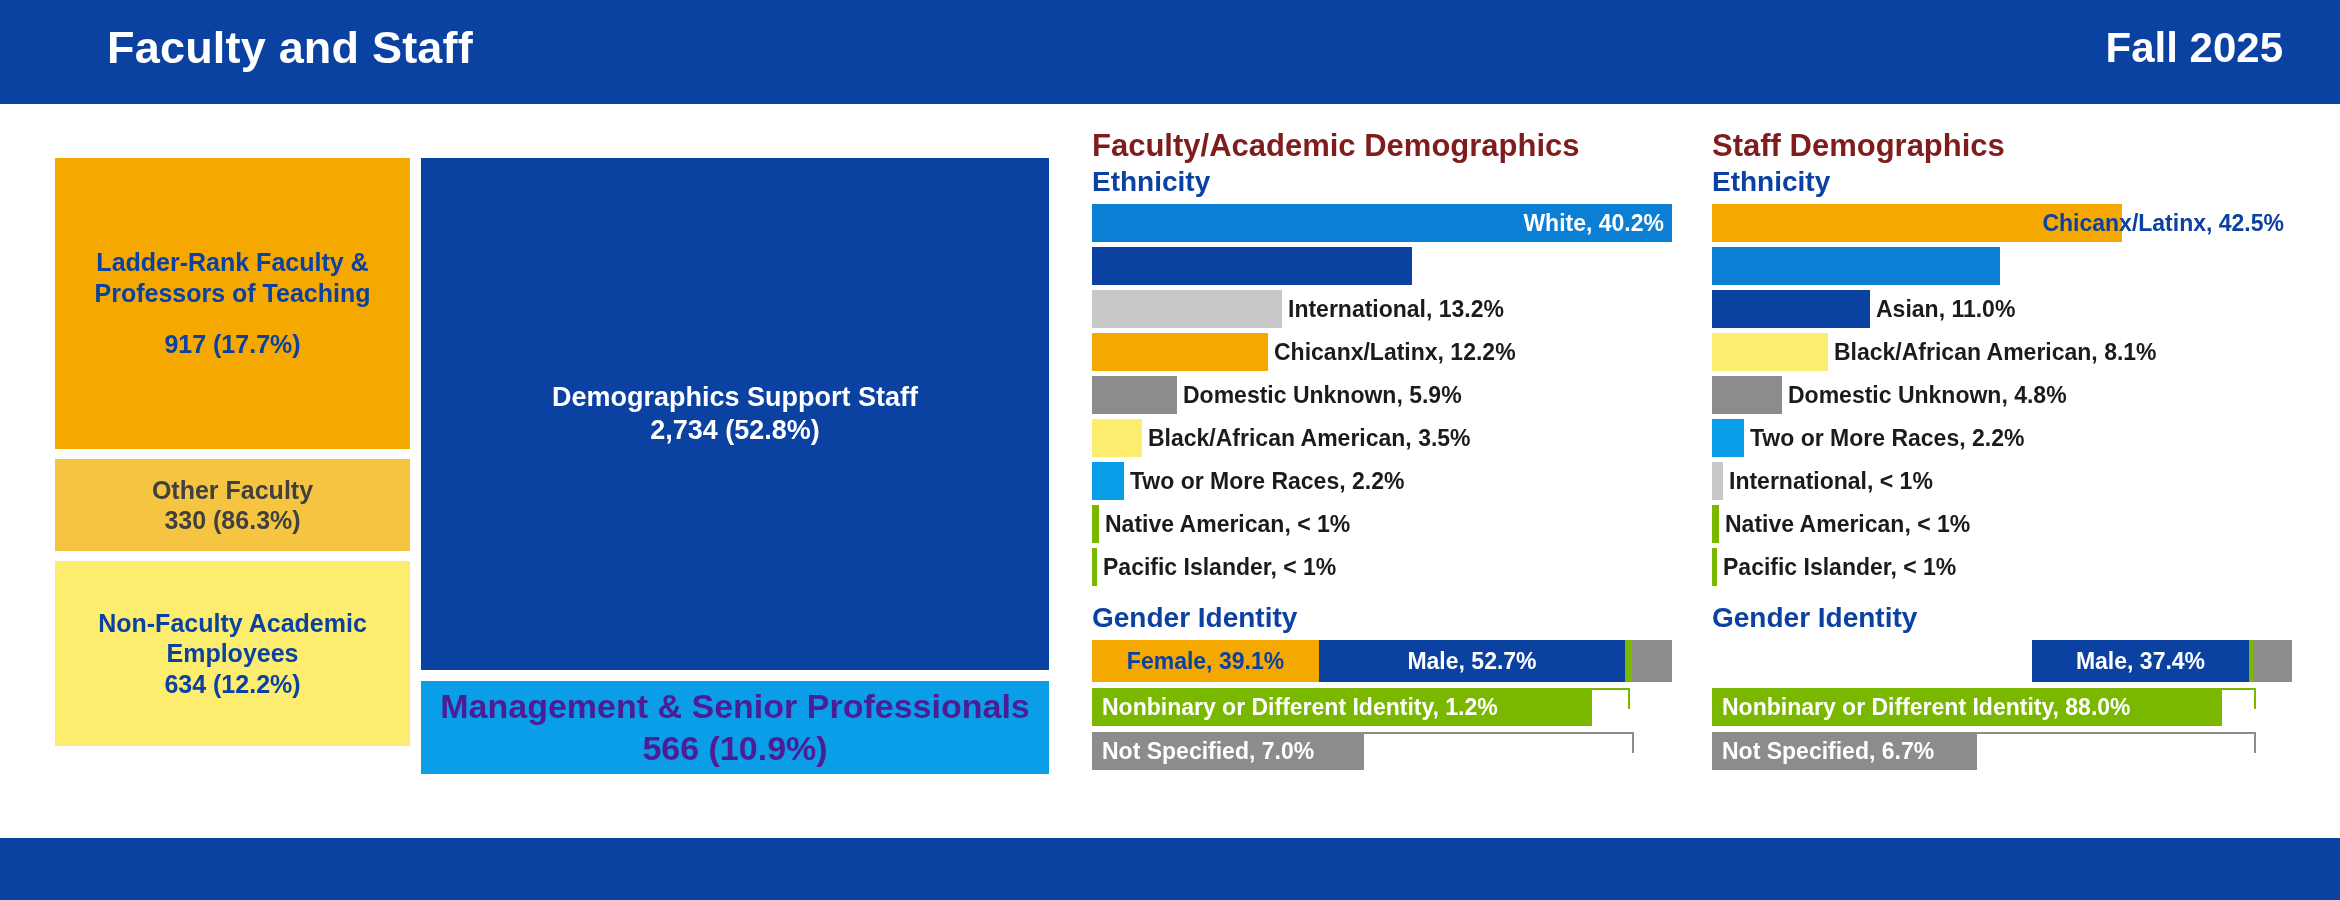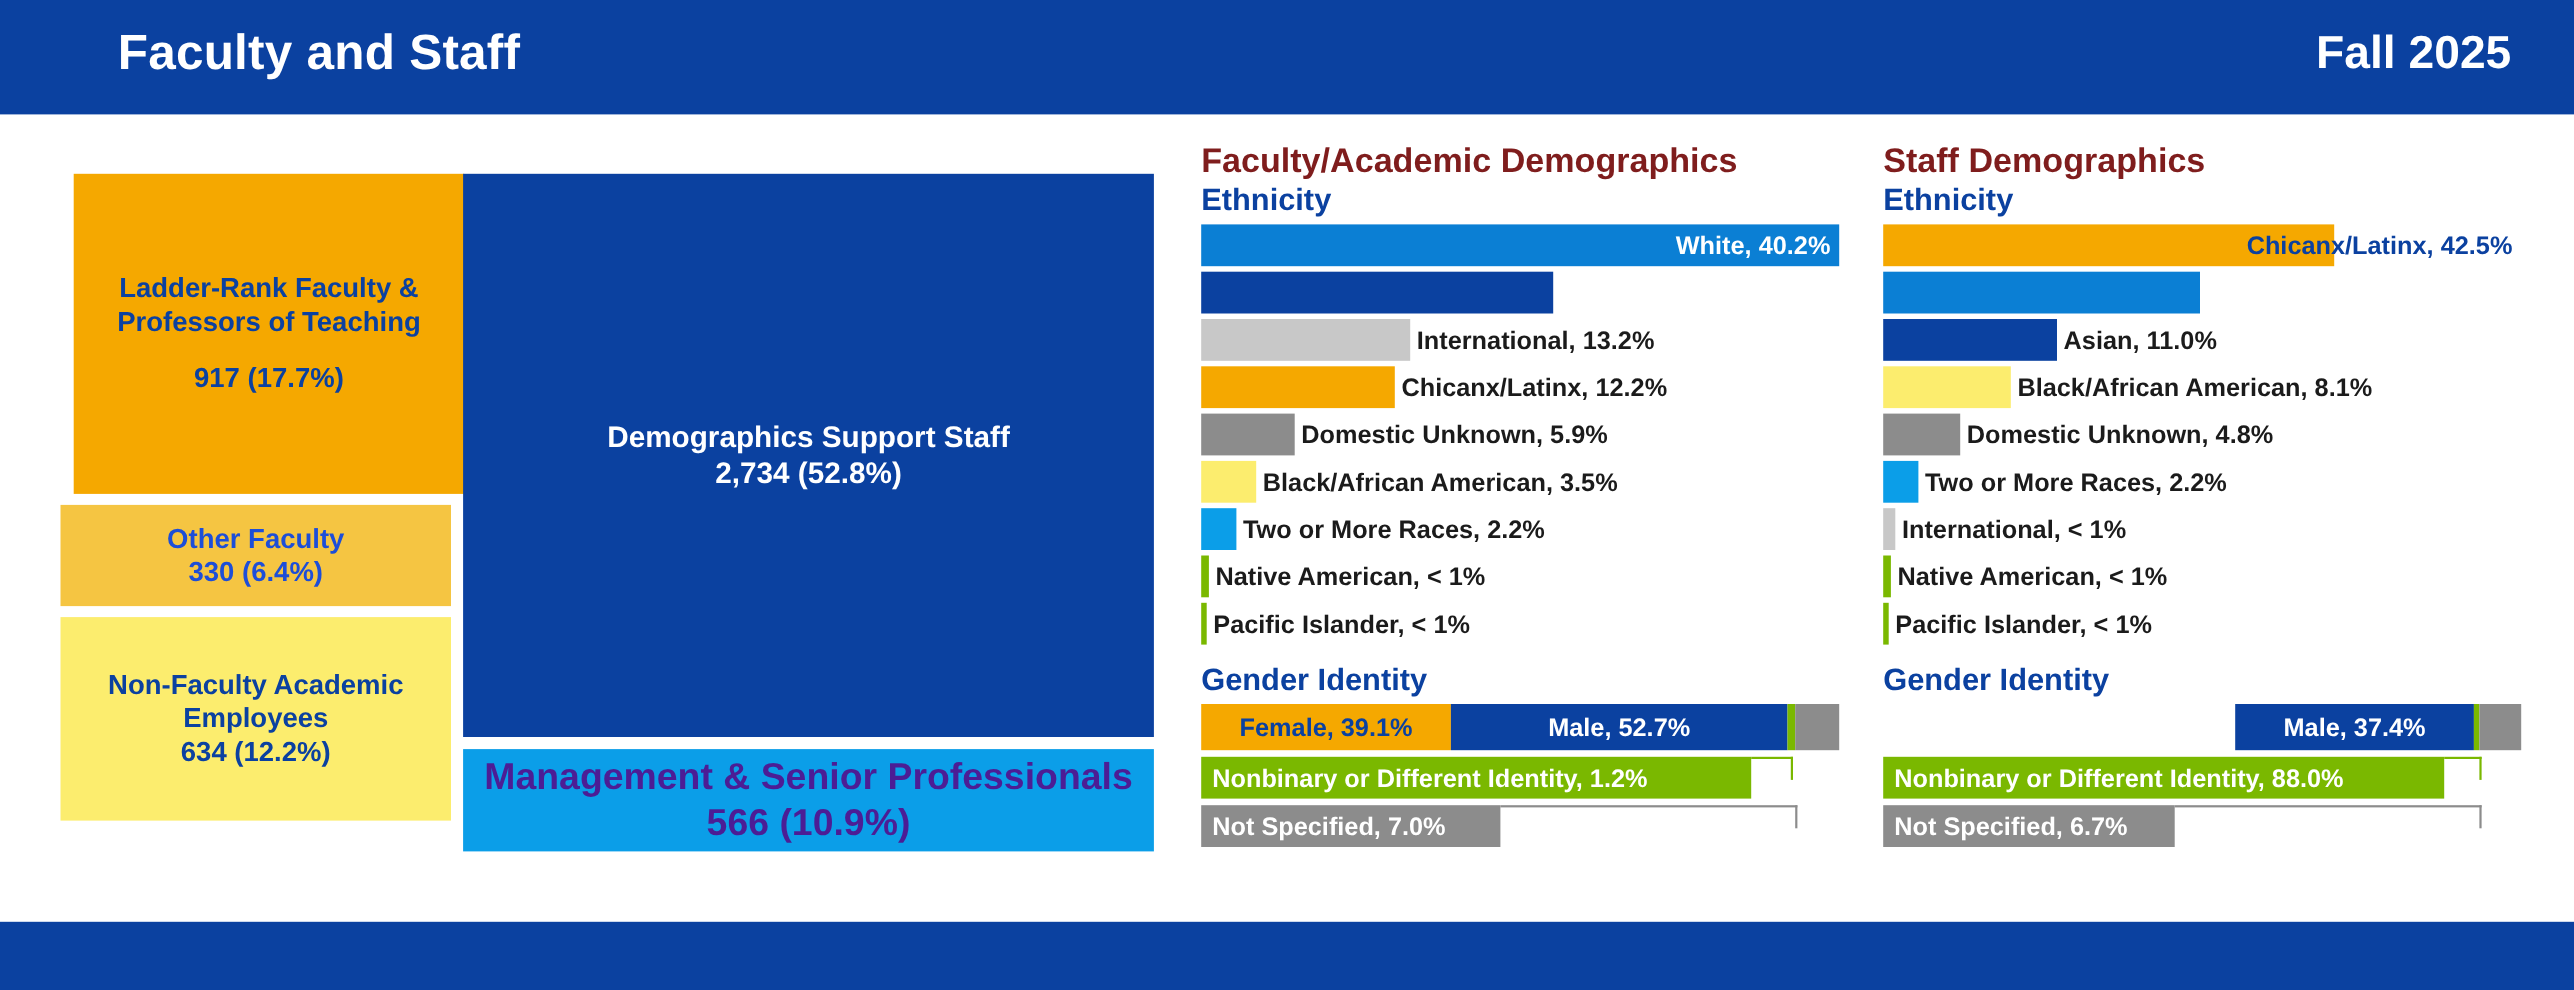--- a/index.html
+++ b/index.html
@@ -76,32 +76,32 @@
   .tile .t-label {
     font-weight: bold;
     padding: 0 8px;
   }
   .tile .t-value {
     font-weight: bold;
     padding: 0 8px;
   }
 
   #tile-ladder {
-    left: 12px; top: 0;
+    left: 0; top: 0;
     width: 355px; height: 291px;
     background: #f5a800;
     color: #0b41a0;
     font-size: 25px;
     gap: 21px;
   }
   #tile-other-faculty {
     left: 0; top: 301px;
     width: 355px; height: 92px;
     background: #f5c542;
-    color: #1d4ed8;
+    color: #404040;
     font-size: 25px;
   }
   #tile-nonfaculty {
     left: 0; top: 403px;
     width: 355px; height: 185px;
     background: #fced6e;
     color: #0b41a0;
     font-size: 25px;
   }
   #tile-pss {
@@ -237,21 +237,21 @@
 
   <div class="treemap">
 
     <div class="tile" id="tile-ladder">
       <div class="t-label">Ladder-Rank Faculty &amp; Professors of Teaching</div>
       <div class="t-value">917 (17.7%)</div>
     </div>
 
     <div class="tile" id="tile-other-faculty">
       <div class="t-label">Other Faculty</div>
-      <div class="t-value">330 (6.4%)</div>
+      <div class="t-value">330 (86.3%)</div>
     </div>
 
     <div class="tile" id="tile-nonfaculty">
       <div class="t-label">Non-Faculty Academic Employees</div>
       <div class="t-value">634 (12.2%)</div>
     </div>
 
     <div class="tile" id="tile-pss">
       <div class="t-label">Demographics Support Staff</div>
       <div class="t-value">2,734 (52.8%)</div>

